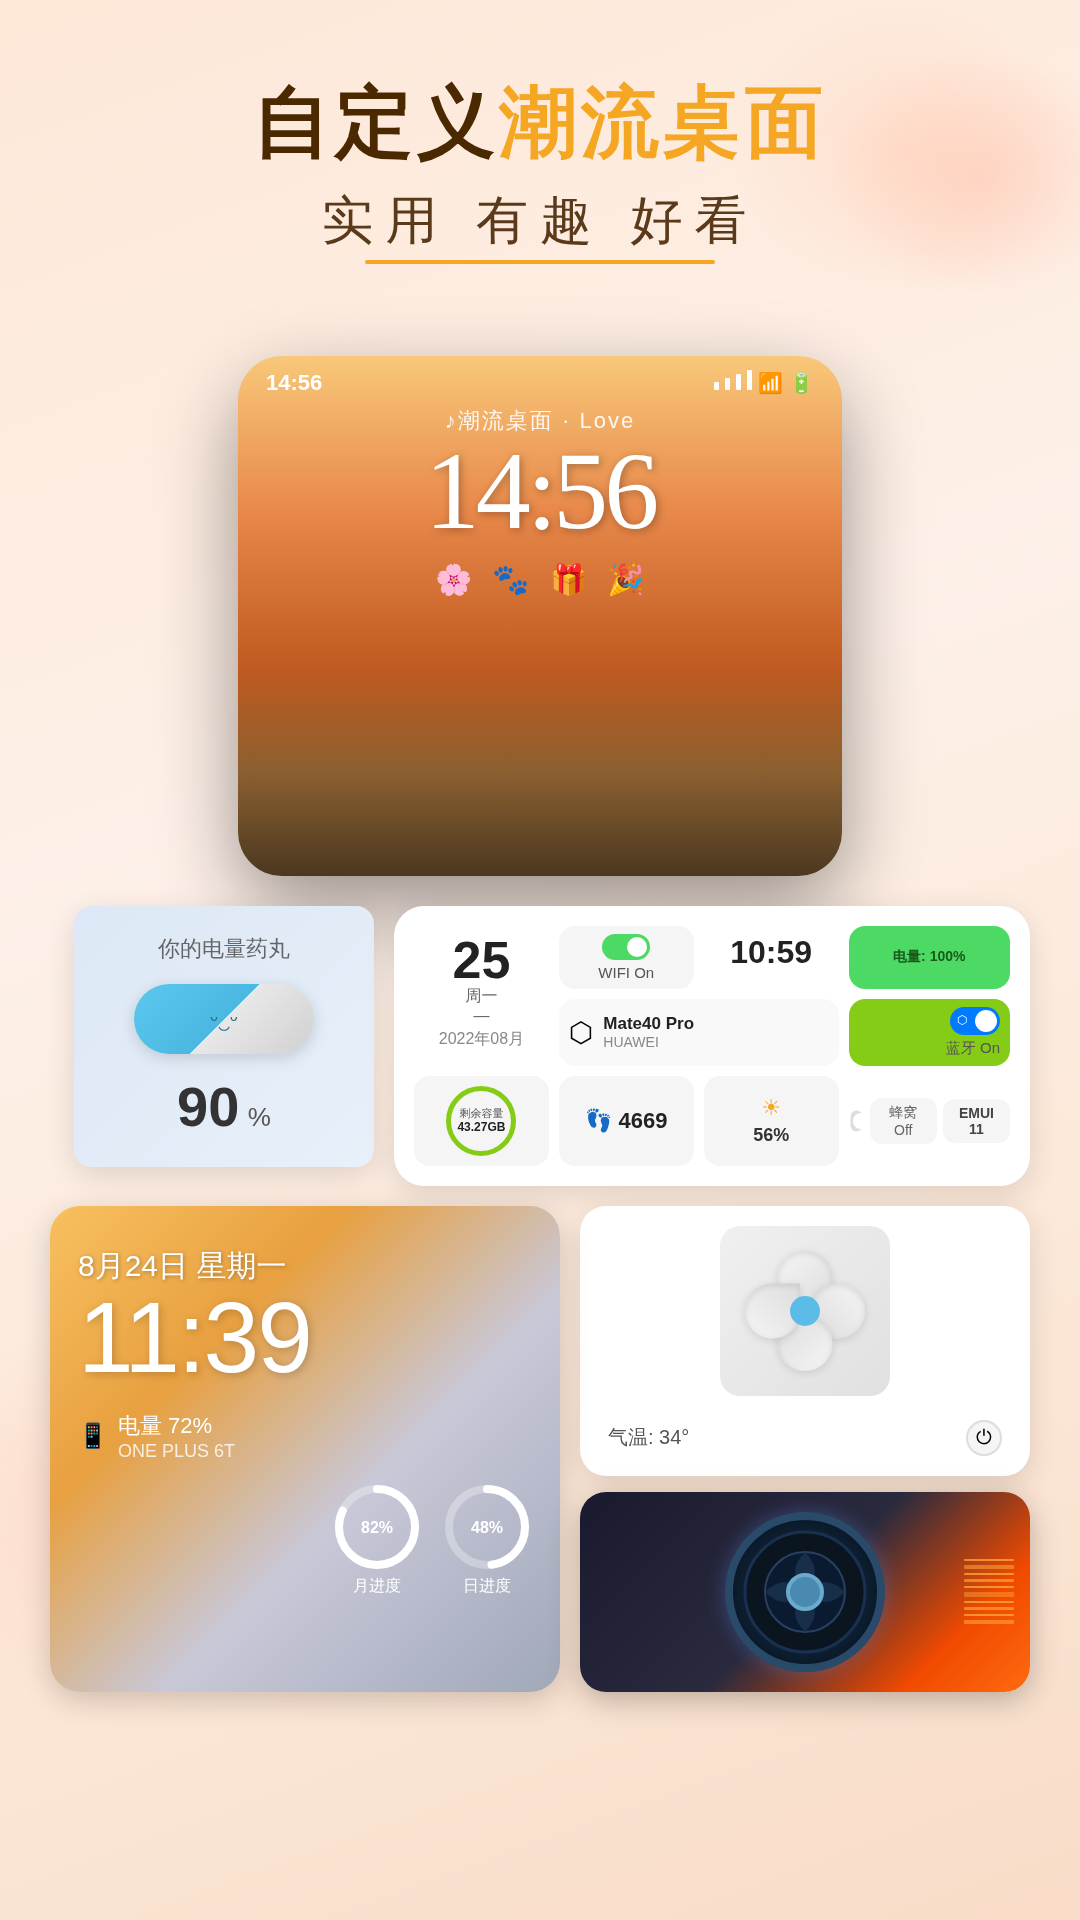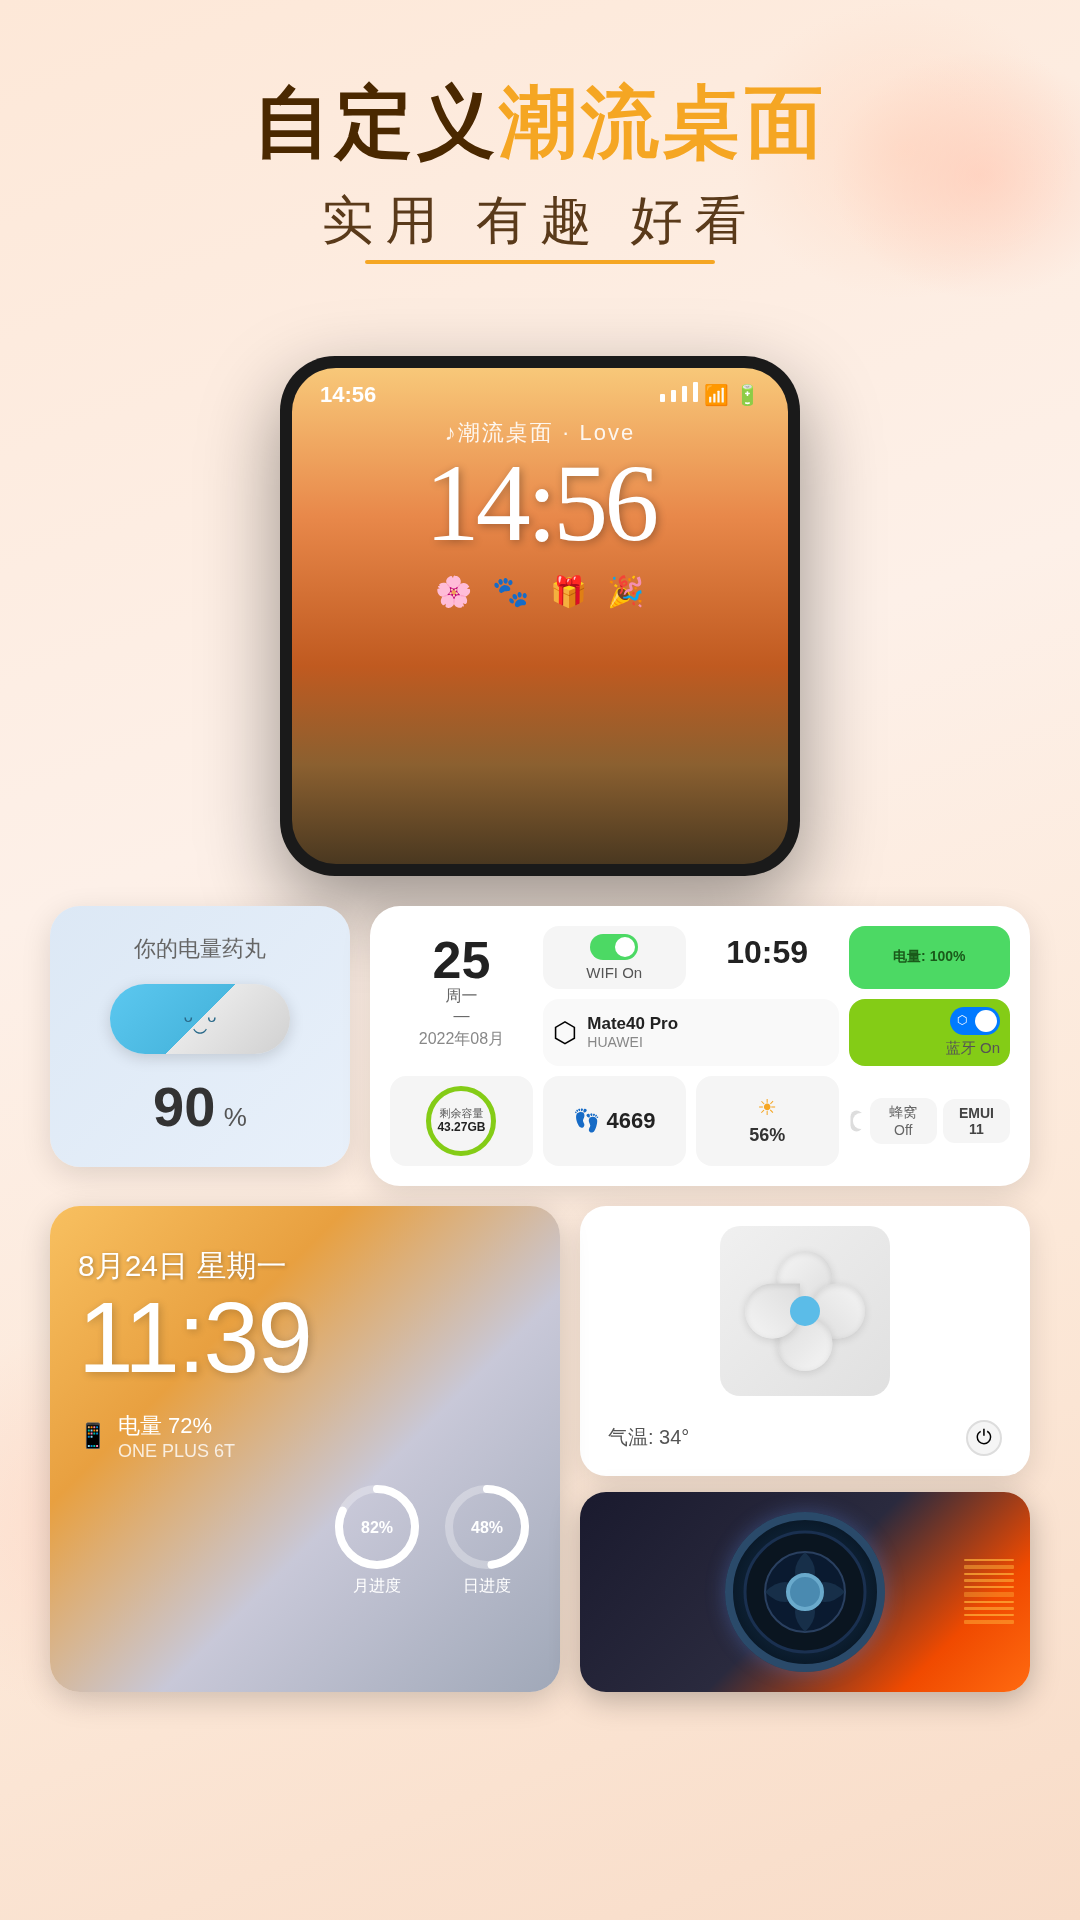--- a/index.html
+++ b/index.html
@@ -65,25 +65,24 @@
       border-radius: 2px;
     }
 
     
     .phone-section {
       display: flex;
       justify-content: center;
       padding: 60px 40px 20px;
     }
     .phone-mockup {
-      width: 520px;
+      width: 604px;
       height: 520px;
       background: #1a1a1a;
       border-radius: 55px;
-      padding: 12px;
       box-shadow: 0 30px 80px rgba(0,0,0,0.4);
       position: relative;
     }
     .phone-screen {
       width: 100%;
       height: 100%;
       border-radius: 44px;
       overflow: hidden;
       background: linear-gradient(180deg, #f8c879 0%, #e8884a 30%, #c05a20 60%, #8b6030 80%, #4a3820 100%);
       position: relative;
@@ -139,45 +138,46 @@
     .widgets-row1 {
       display: flex;
       gap: 20px;
       margin-bottom: 20px;
       align-items: flex-start;
     }
 
     
     .battery-widget {
       background: linear-gradient(135deg, #dce8f5 0%, #e8f0fa 100%);
-      border-radius: 30px;
+      border-radius: 18px;
       padding: 28px 14px;
       width: 300px;
       box-shadow: 0 8px 30px rgba(0,0,0,0.12);
       text-align: center;
+      margin-left: 24px;
     }
     .battery-widget-title {
       font-size: 22px;
       color: #666;
       margin-bottom: 20px;
     }
     .pill-image {
       width: 180px;
       height: 70px;
       background: linear-gradient(135deg, #5cc8f0 0%, #4ab8e0 50%, #e8e8e8 50%, #d0d0d0 100%);
       border-radius: 40px;
       margin: 0 auto 20px;
       position: relative;
       box-shadow: 0 4px 15px rgba(0,0,0,0.15);
       display: flex;
       align-items: center;
       justify-content: center;
     }
     .pill-face {
-      font-size: 24px;
+      font-size: 20px;
       color: #2a6a8a;
     }
     .battery-percent {
       font-size: 56px;
       font-weight: 700;
       color: #333;
     }
     .battery-unit {
       font-size: 26px;
       color: #555;

